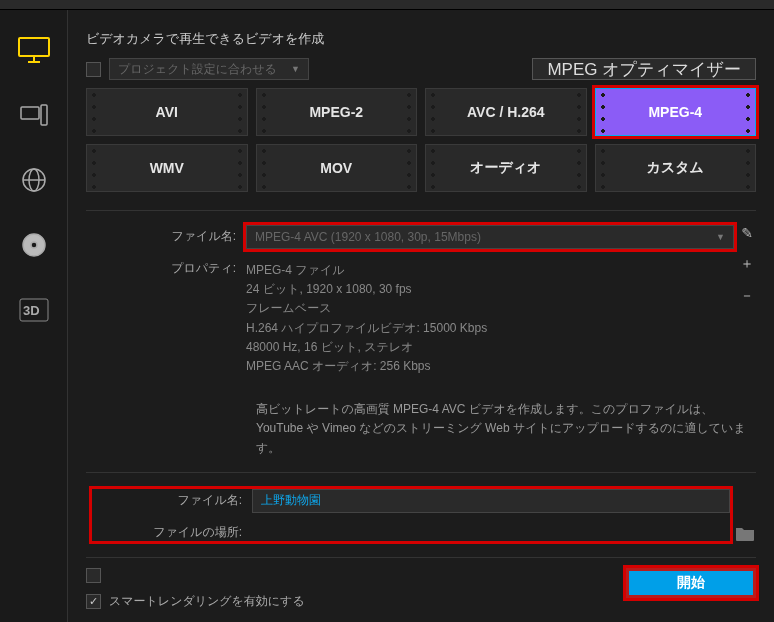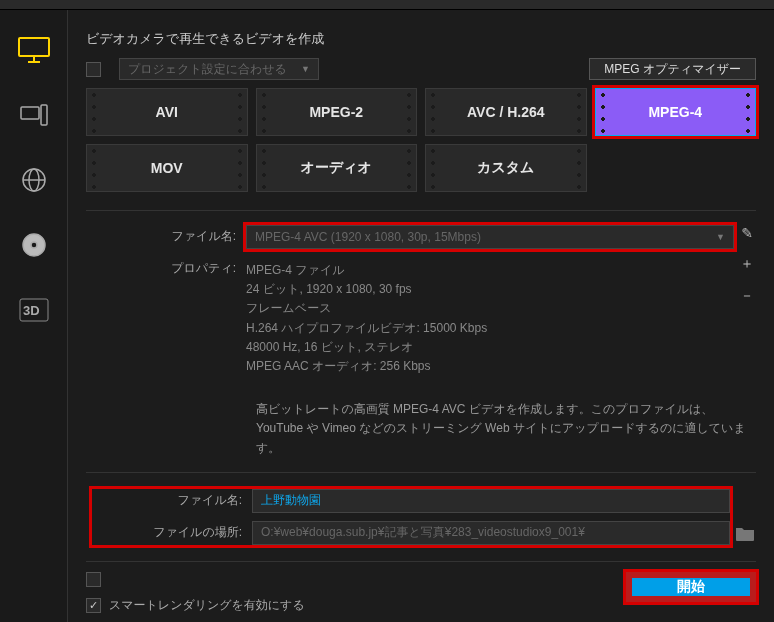--- a/index.html
+++ b/index.html
@@ -47,21 +47,21 @@
   position: relative;
 }
 .heading {
   color: #ccc;
   font-size: 13px;
   margin-bottom: 10px;
 }
 .row-proj {
   display: flex;
   align-items: center;
-  gap: 18px;
+  gap: 8px;
   margin-bottom: 8px;
 }
 .checkbox {
   width: 15px;
   height: 15px;
   border: 1px solid #555;
   background: #2a2a2a;
   display: inline-flex;
   align-items: center;
   justify-content: center;
@@ -80,21 +80,21 @@
   font-size: 12px;
 }
 .fake-select .chev { font-size: 9px; color: #777; }
 .opt-btn {
   margin-left: auto;
   background: #2a2a2a;
   border: 1px solid #555;
   color: #ddd;
   height: 22px;
   padding: 0 14px;
-  font-size: 12px;
+  font-size: 17px;
   display: flex;
   align-items: center;
 }
 .format-grid {
   display: grid;
   grid-template-columns: repeat(4, 1fr);
   gap: 8px;
   margin-bottom: 18px;
 }
 .format-tile {
@@ -219,21 +219,21 @@
   display: flex;
   align-items: center;
   gap: 8px;
   color: #aaa;
   font-size: 12px;
 }
 .start-btn {
   margin-left: auto;
   background: #009fe8;
   color: #fff;
-  border: 6px solid #b91c1c;
+  border: 3px solid #b91c1c;
   width: 130px;
   height: 30px;
   display: flex;
   align-items: center;
   justify-content: center;
   font-size: 14px;
   font-weight: bold;
   cursor: pointer;
 }
 .profile-wrap { position: relative; padding-right: 22px; }
@@ -305,20 +305,25 @@
           <span class="perf right"></span>
         </div>
       <div class="format-tile">
           <span class="perf left"></span>
           <span>AVC / H.264</span>
           <span class="perf right"></span>
         </div>
       <div class="format-tile selected hl-red">
           <span class="perf left"></span>
           <span>MPEG-4</span>
+          <span class="perf right"></span>
+        </div>
+      <div class="format-tile">
+          <span class="perf left"></span>
+          <span>WMV</span>
           <span class="perf right"></span>
         </div>
       <div class="format-tile">
           <span class="perf left"></span>
           <span>MOV</span>
           <span class="perf right"></span>
         </div>
       <div class="format-tile">
           <span class="perf left"></span>
           <span>オーディオ</span>
@@ -365,23 +370,20 @@
     <div class="file-block">
       <div class="hl-red file-hl">
         <div class="form-row">
           <div class="form-label">ファイル名:</div>
           <div class="form-field">
             <input class="text-input" value="上野動物園" style="">
           </div>
         </div>
         <div class="form-row" style="margin-bottom:0">
           <div class="form-label">ファイルの場所:</div>
-          <div class="form-field">
-            <input class="text-input readonly" value="O:¥web¥douga.sub.jp¥記事と写真¥283_videostudiox9_001¥" style="">
-          </div>
         </div>
       </div>
       <span class="browse-icon">
         <svg width="22" height="18" viewBox="0 0 22 18" fill="#777">
             <path d="M2 3h6l2 2h10v10a1 1 0 0 1-1 1H3a1 1 0 0 1-1-1V3z"></path>
           </svg>
       </span>
     </div>
 
     <div class="bottom-row">

